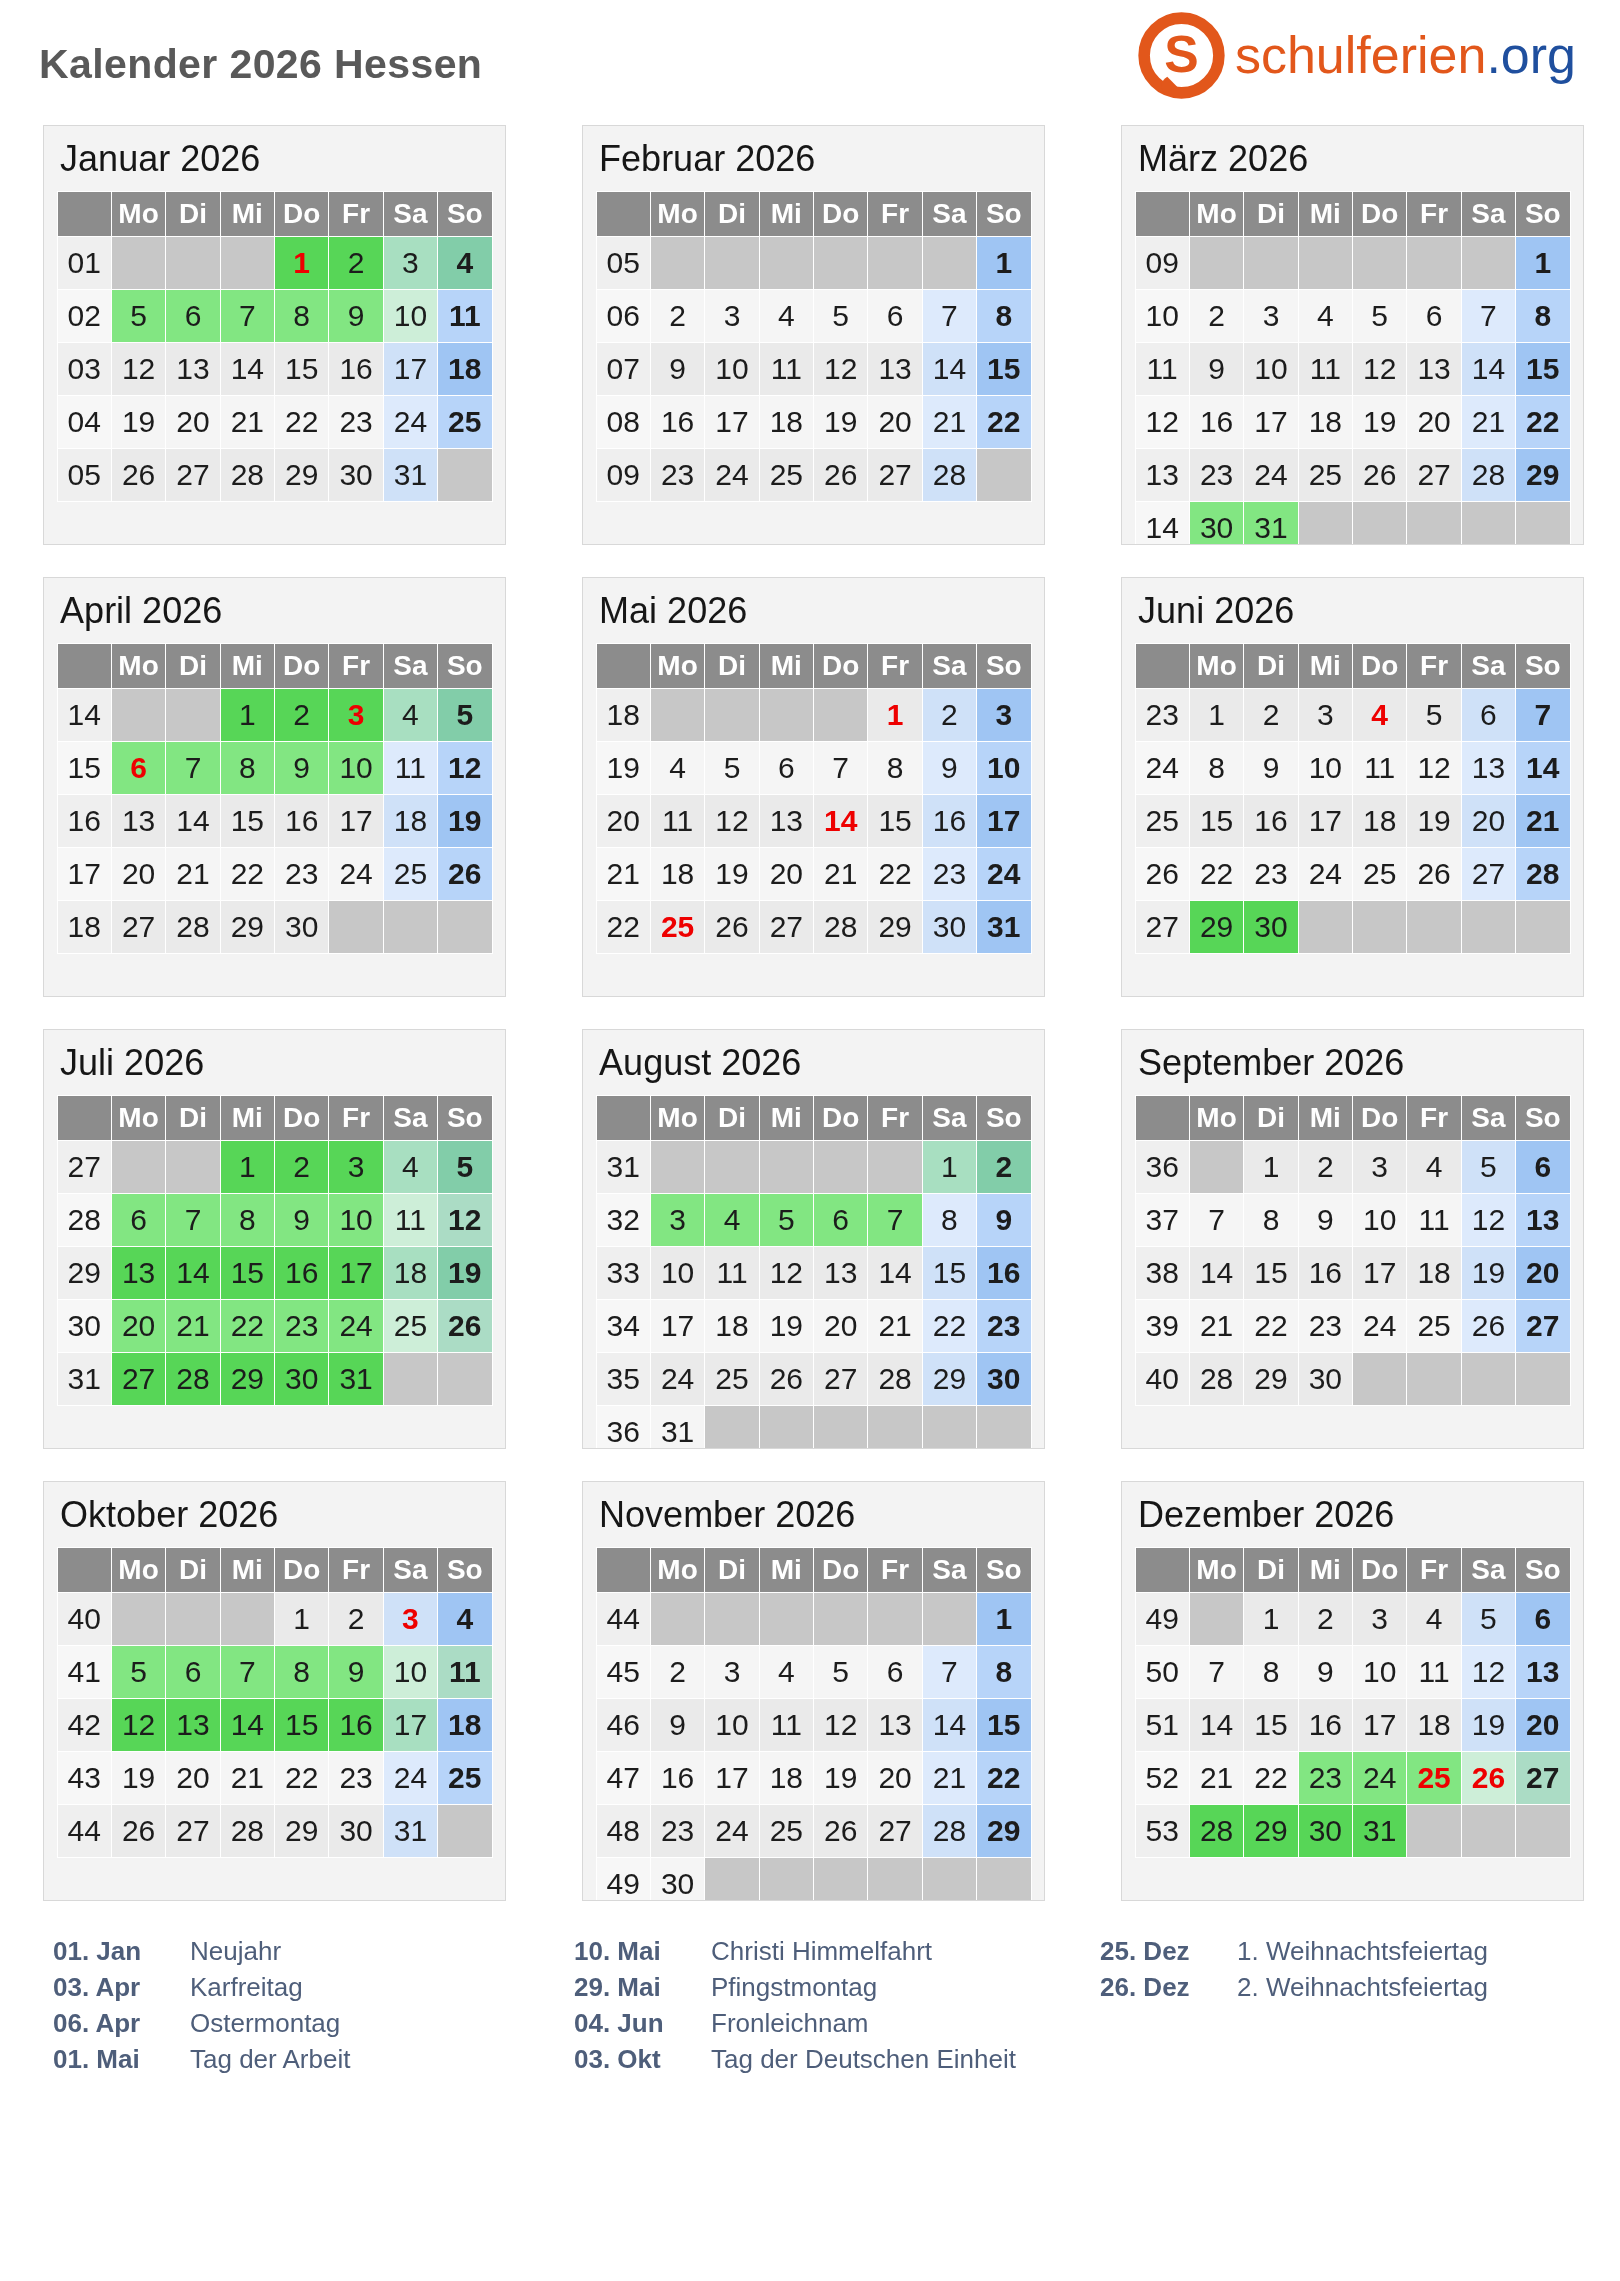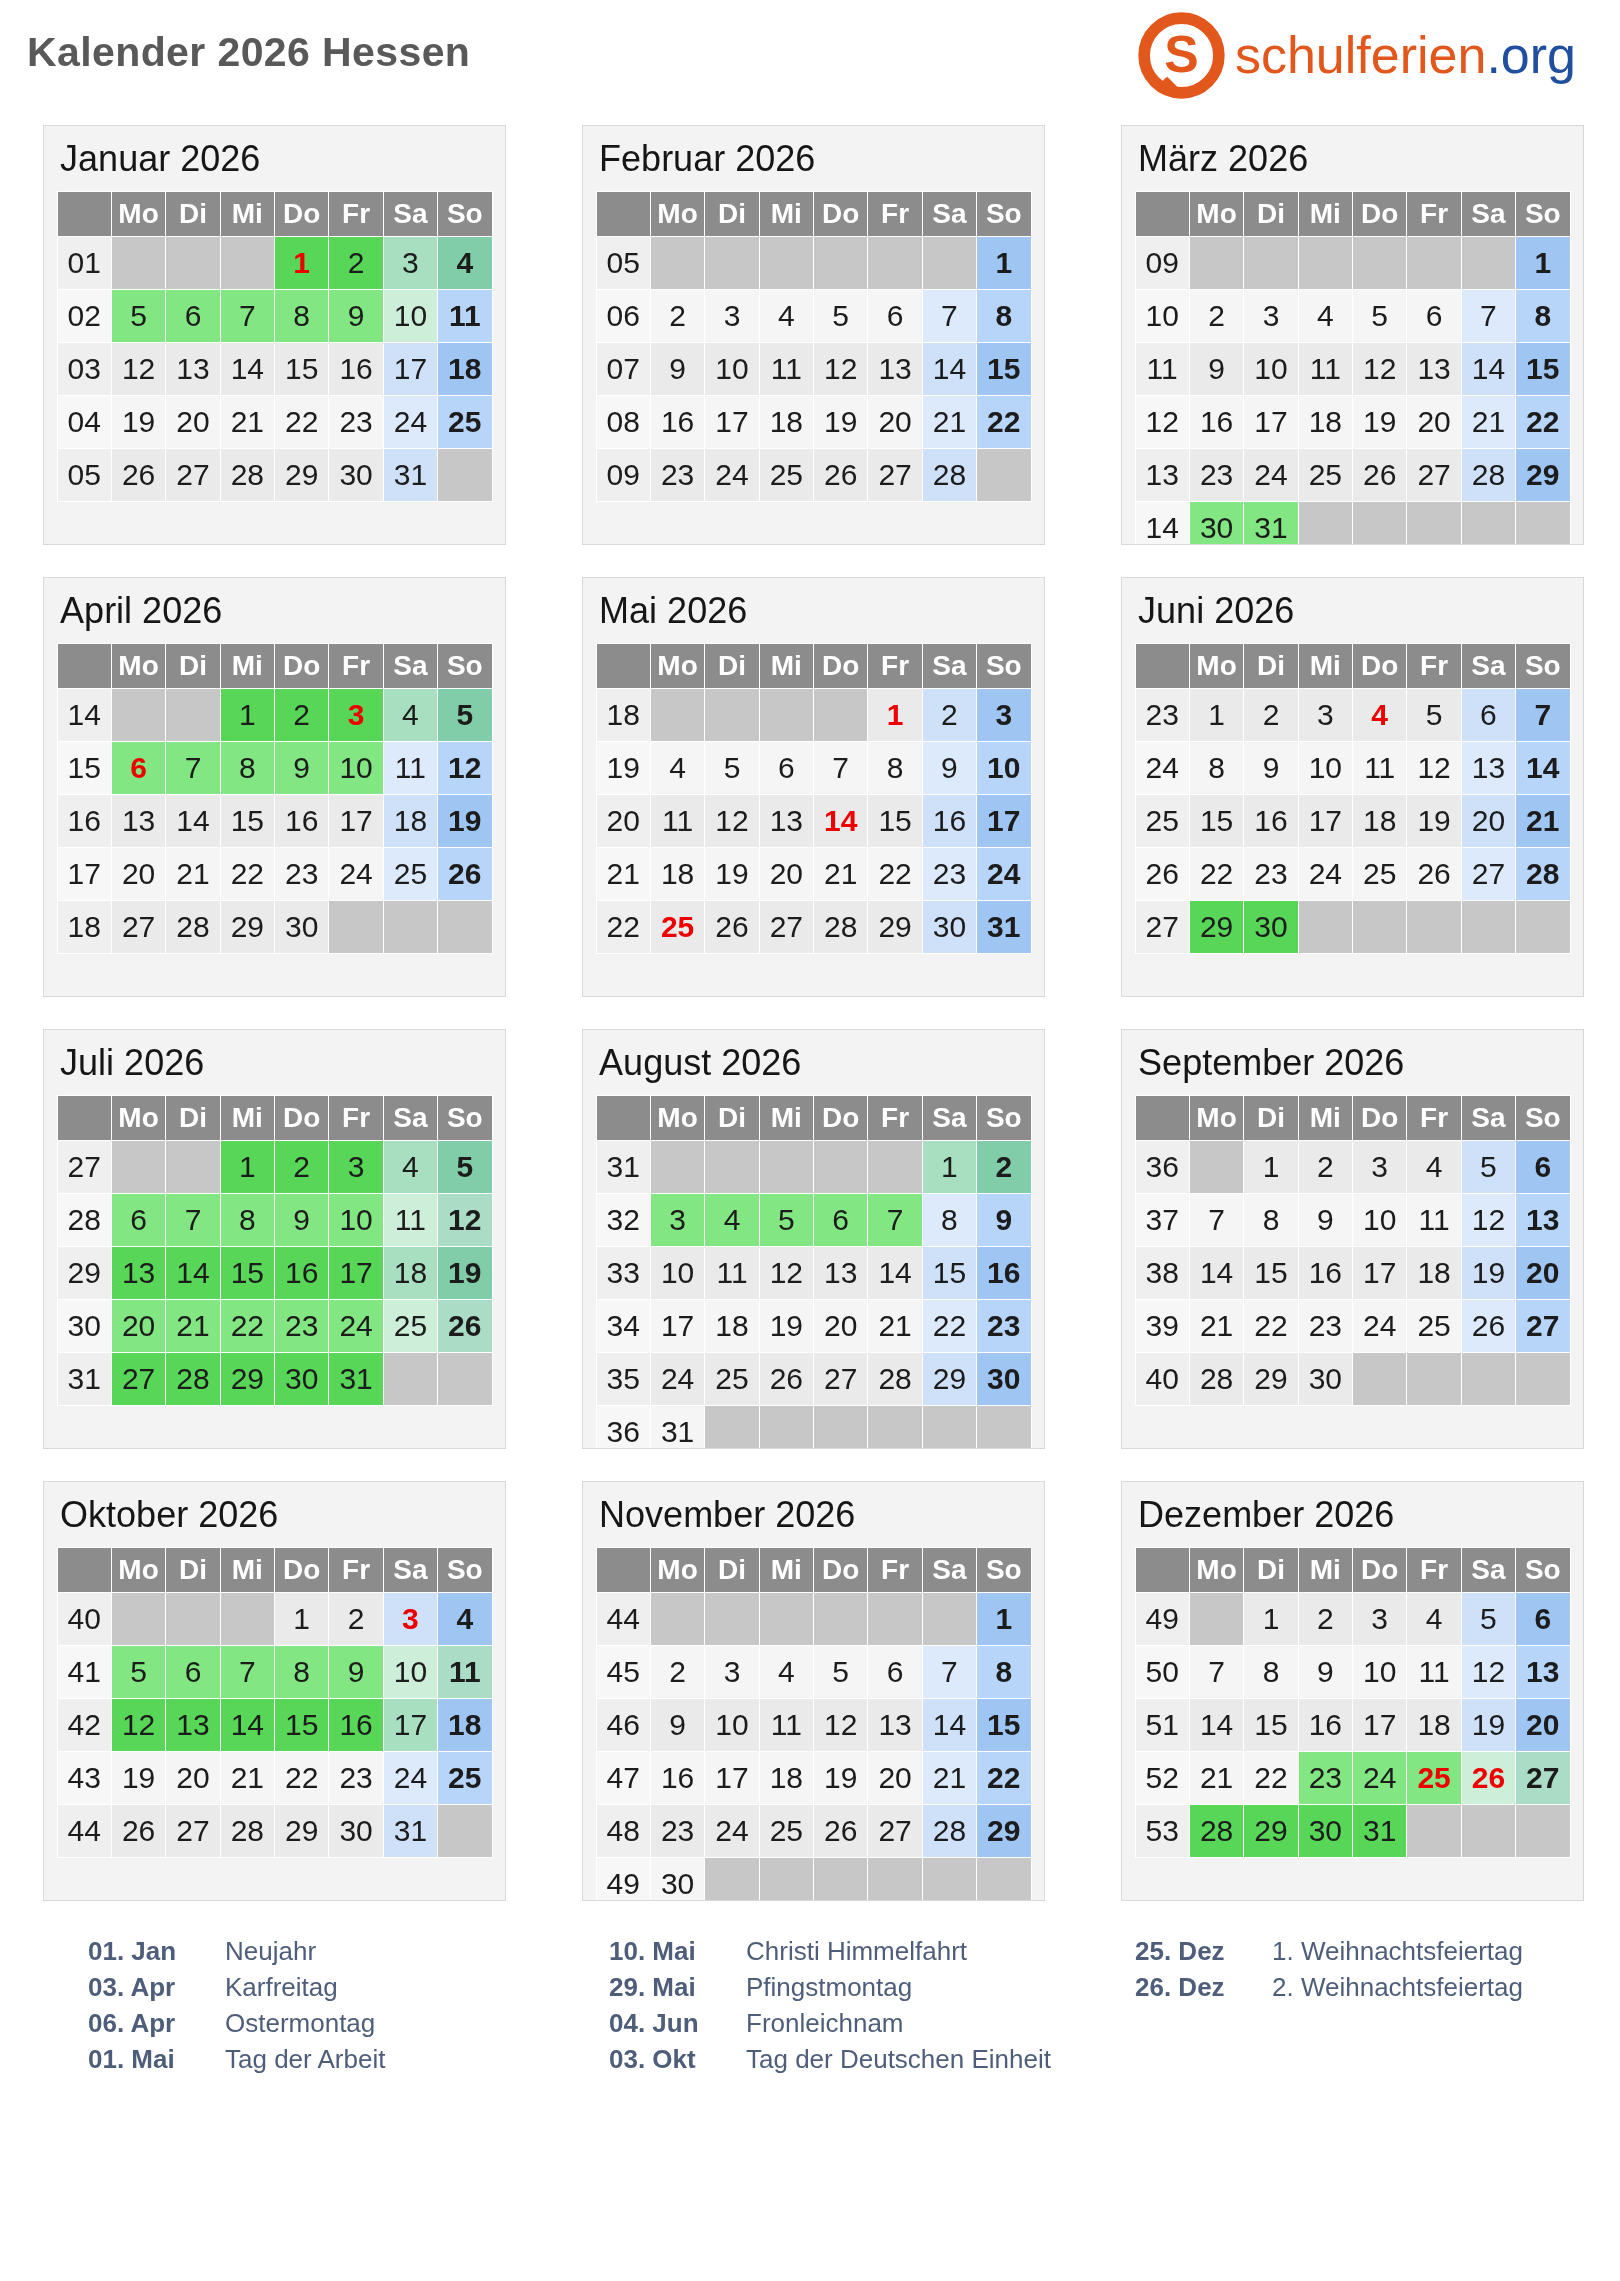--- a/index.html
+++ b/index.html
@@ -8,21 +8,21 @@
     width:1621px; height:2281px;
     background: var(--page-bg, #ffffff);
     font-family: "Liberation Sans", sans-serif;
     position: relative;
   }
   
   .topbar { height:125px; position:relative; }
   .page-title {
     position:absolute; left:27px; top:28.5px;
     font-size:41px; font-weight:bold; color: var(--title-grey);
-    margin:0; letter-spacing:0.4px;
+    margin:12px; letter-spacing:0.4px;
   }
   .logo { position:absolute; right:45px; top:10.7px; display:flex; align-items:center; }
   .logo svg { width:89px; height:89px; display:block; }
   .logo-text { font-size:52px; font-weight:normal; margin-left:9px; }
   .logo-main { color: var(--accent-orange); }
   .logo-suffix { color: var(--logo-blue); }
   
   .months {
     display:grid;
     grid-template-columns: repeat(3, 463px);
@@ -71,21 +71,21 @@
   tr.rl td.c-fso { background: var(--fso-l); font-weight:bold; }
   tr.rd td.c-e, tr.rl td.c-e { background: var(--empty); }
   td.red { color: var(--red-day) !important; font-weight:bold; }
   
   .legend {
     margin:32px 0 0 53px;
     display:grid;
     grid-template-columns: 521px 526px auto;
     font-size:26px; color: var(--legend-text);
   }
-  .legend-item { line-height:36px; display:flex;margin-left:35px; }
+  .legend-item { line-height:36px; display:flex; }
   .legend-date { font-weight:bold; width:105px; flex:0 0 105px; }
   .legend-name { margin-left:32px; }
 </style>
 </head>
 <body>
 
 <div class="topbar">
   <h1 class="page-title">Kalender 2026 Hessen</h1>
   <div class="logo">
     <svg viewBox="0 0 100 100" aria-hidden="true">

